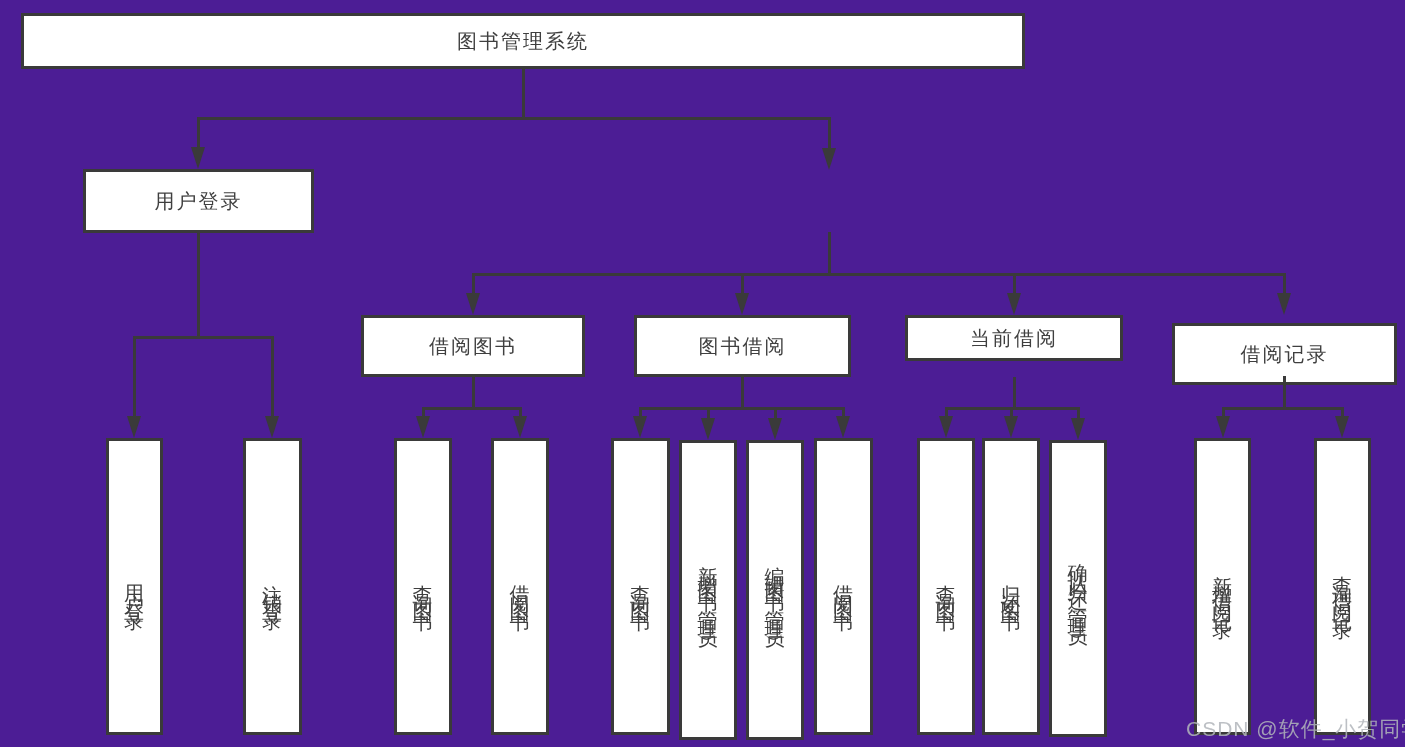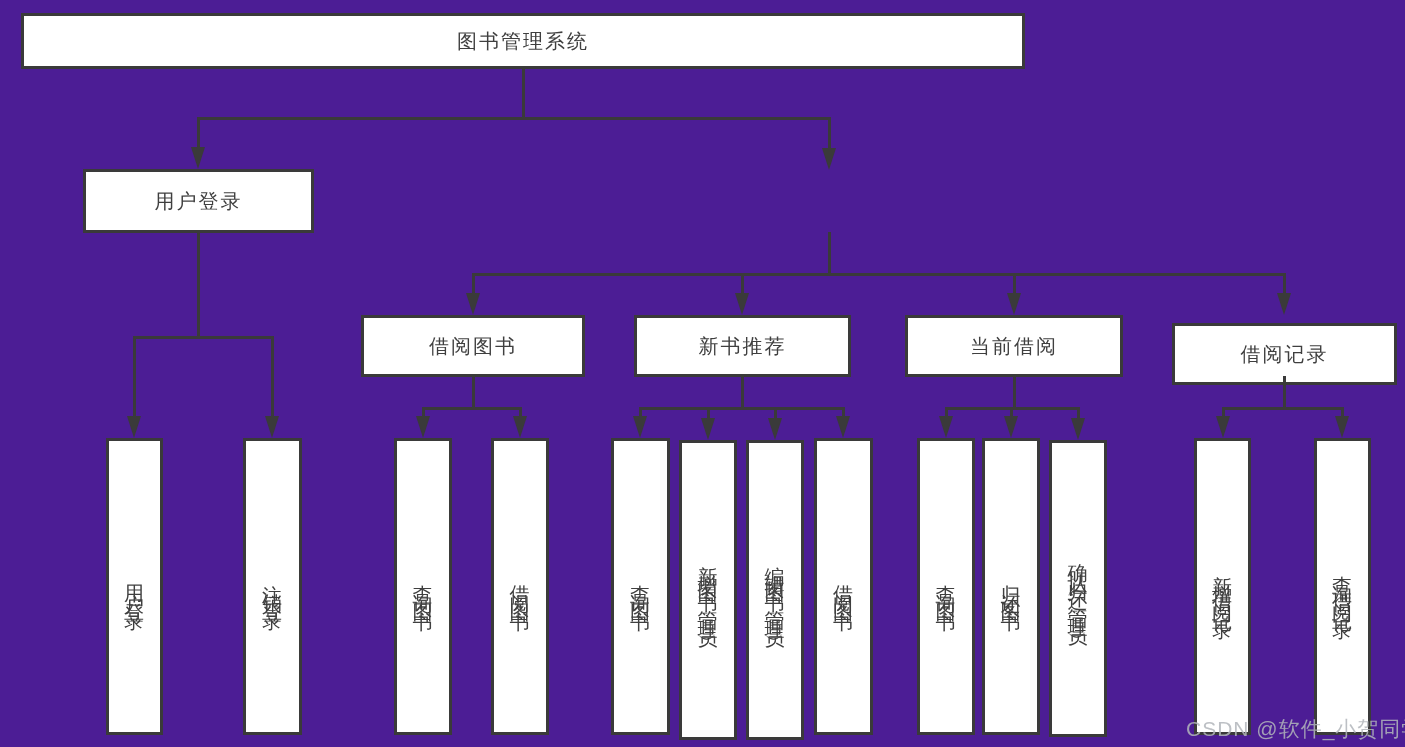--- a/index.html
+++ b/index.html
@@ -80,23 +80,23 @@
     <div class="vl" style="left:1013px;top:273px;height:22px"></div>
     <div class="ar" style="left:1014px;top:293px"></div>
     <div class="vl" style="left:1283px;top:273px;height:22px"></div>
     <div class="ar" style="left:1284px;top:293px"></div>
   </div>
 
   <div class="box" style="left:361px;top:315px;width:224px;height:62px">
     <span class="hlabel">借阅图书</span>
   </div>
   <div class="box" style="left:634px;top:315px;width:217px;height:62px">
-    <span class="hlabel">新书推荐</span>
+    <span class="hlabel">图书借阅</span>
   </div>
-  <div class="box" style="left:905px;top:315px;width:218px;height:62px">
+  <div class="box" style="left:905px;top:315px;width:218px;height:46px">
     <span class="hlabel">当前借阅</span>
   </div>
   <div class="box" style="left:1172px;top:323px;width:225px;height:62px">
     <span class="hlabel">借阅记录</span>
   </div>
 
   <div>
     <div class="vl" style="left:472px;top:377px;height:30px"></div>
     <div class="hl" style="left:422px;top:407px;width:99px"></div>
     <div class="vl" style="left:422px;top:407px;height:11px"></div>

